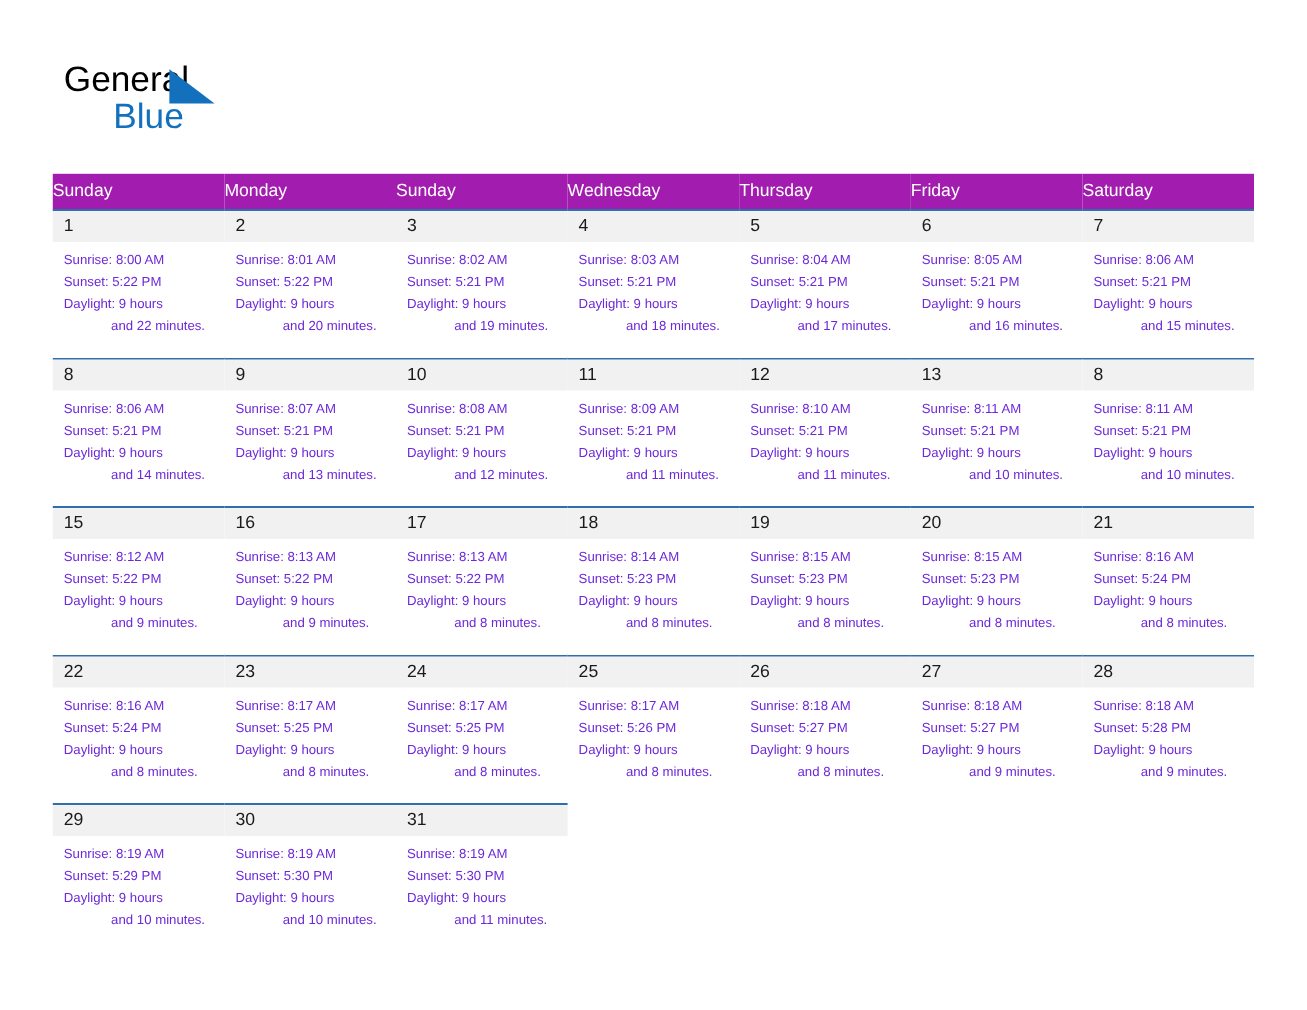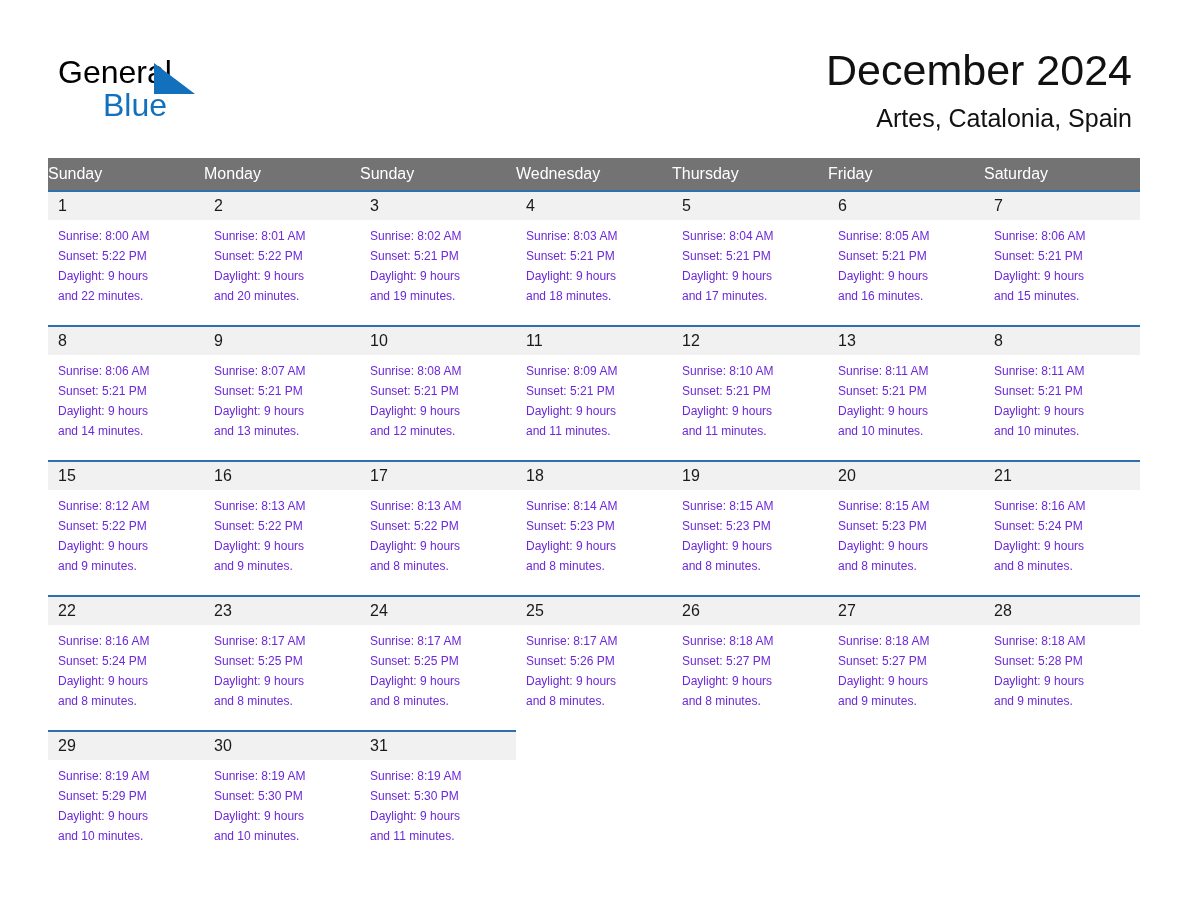--- a/index.html
+++ b/index.html
@@ -97,21 +97,21 @@
     table-layout: fixed;
   }
   .calendar th,
   .calendar td {
     padding: 0;
     margin: 0;
     vertical-align: top;
     width: 156px;
   }
   .dow-header {
-    background: #737373;
+    background: #a21caf;
     color: #ffffff;
     font-size: 16px;
     font-weight: normal;
     text-align: left;
     height: 32px;
     padding: 0 0 0 10px;
     box-sizing: border-box;
     line-height: 32px;
   }
 
@@ -141,39 +141,36 @@
     padding: 6px 8px 0 10px;
     font-size: 12px;
     line-height: 20px;
     color: #6d28d9;
   }
   .day-info div {
     white-space: nowrap;
   }
   .daylight-line2 {
     white-space: nowrap;
+    margin-left: 43px;
   }
 </style>
 </head>
 <body>
 
 <div class="page">
 
   <div class="header">
 
     <div class="logo">
       <span class="logo-general">General</span>
       <span class="logo-triangle"></span>
       <span class="logo-blue">Blue</span>
     </div>
 
-    <div class="title-block">
-      <h1 class="month-title">December 2024</h1>
-      <div class="location-subtitle">Artes, Catalonia, Spain</div>
-    </div>
 
   </div>
 
   <table class="calendar">
     <thead>
       <tr>
         <th class="dow-header">Sunday</th>
         <th class="dow-header">Monday</th>
         <th class="dow-header">Sunday</th>
         <th class="dow-header">Wednesday</th>

